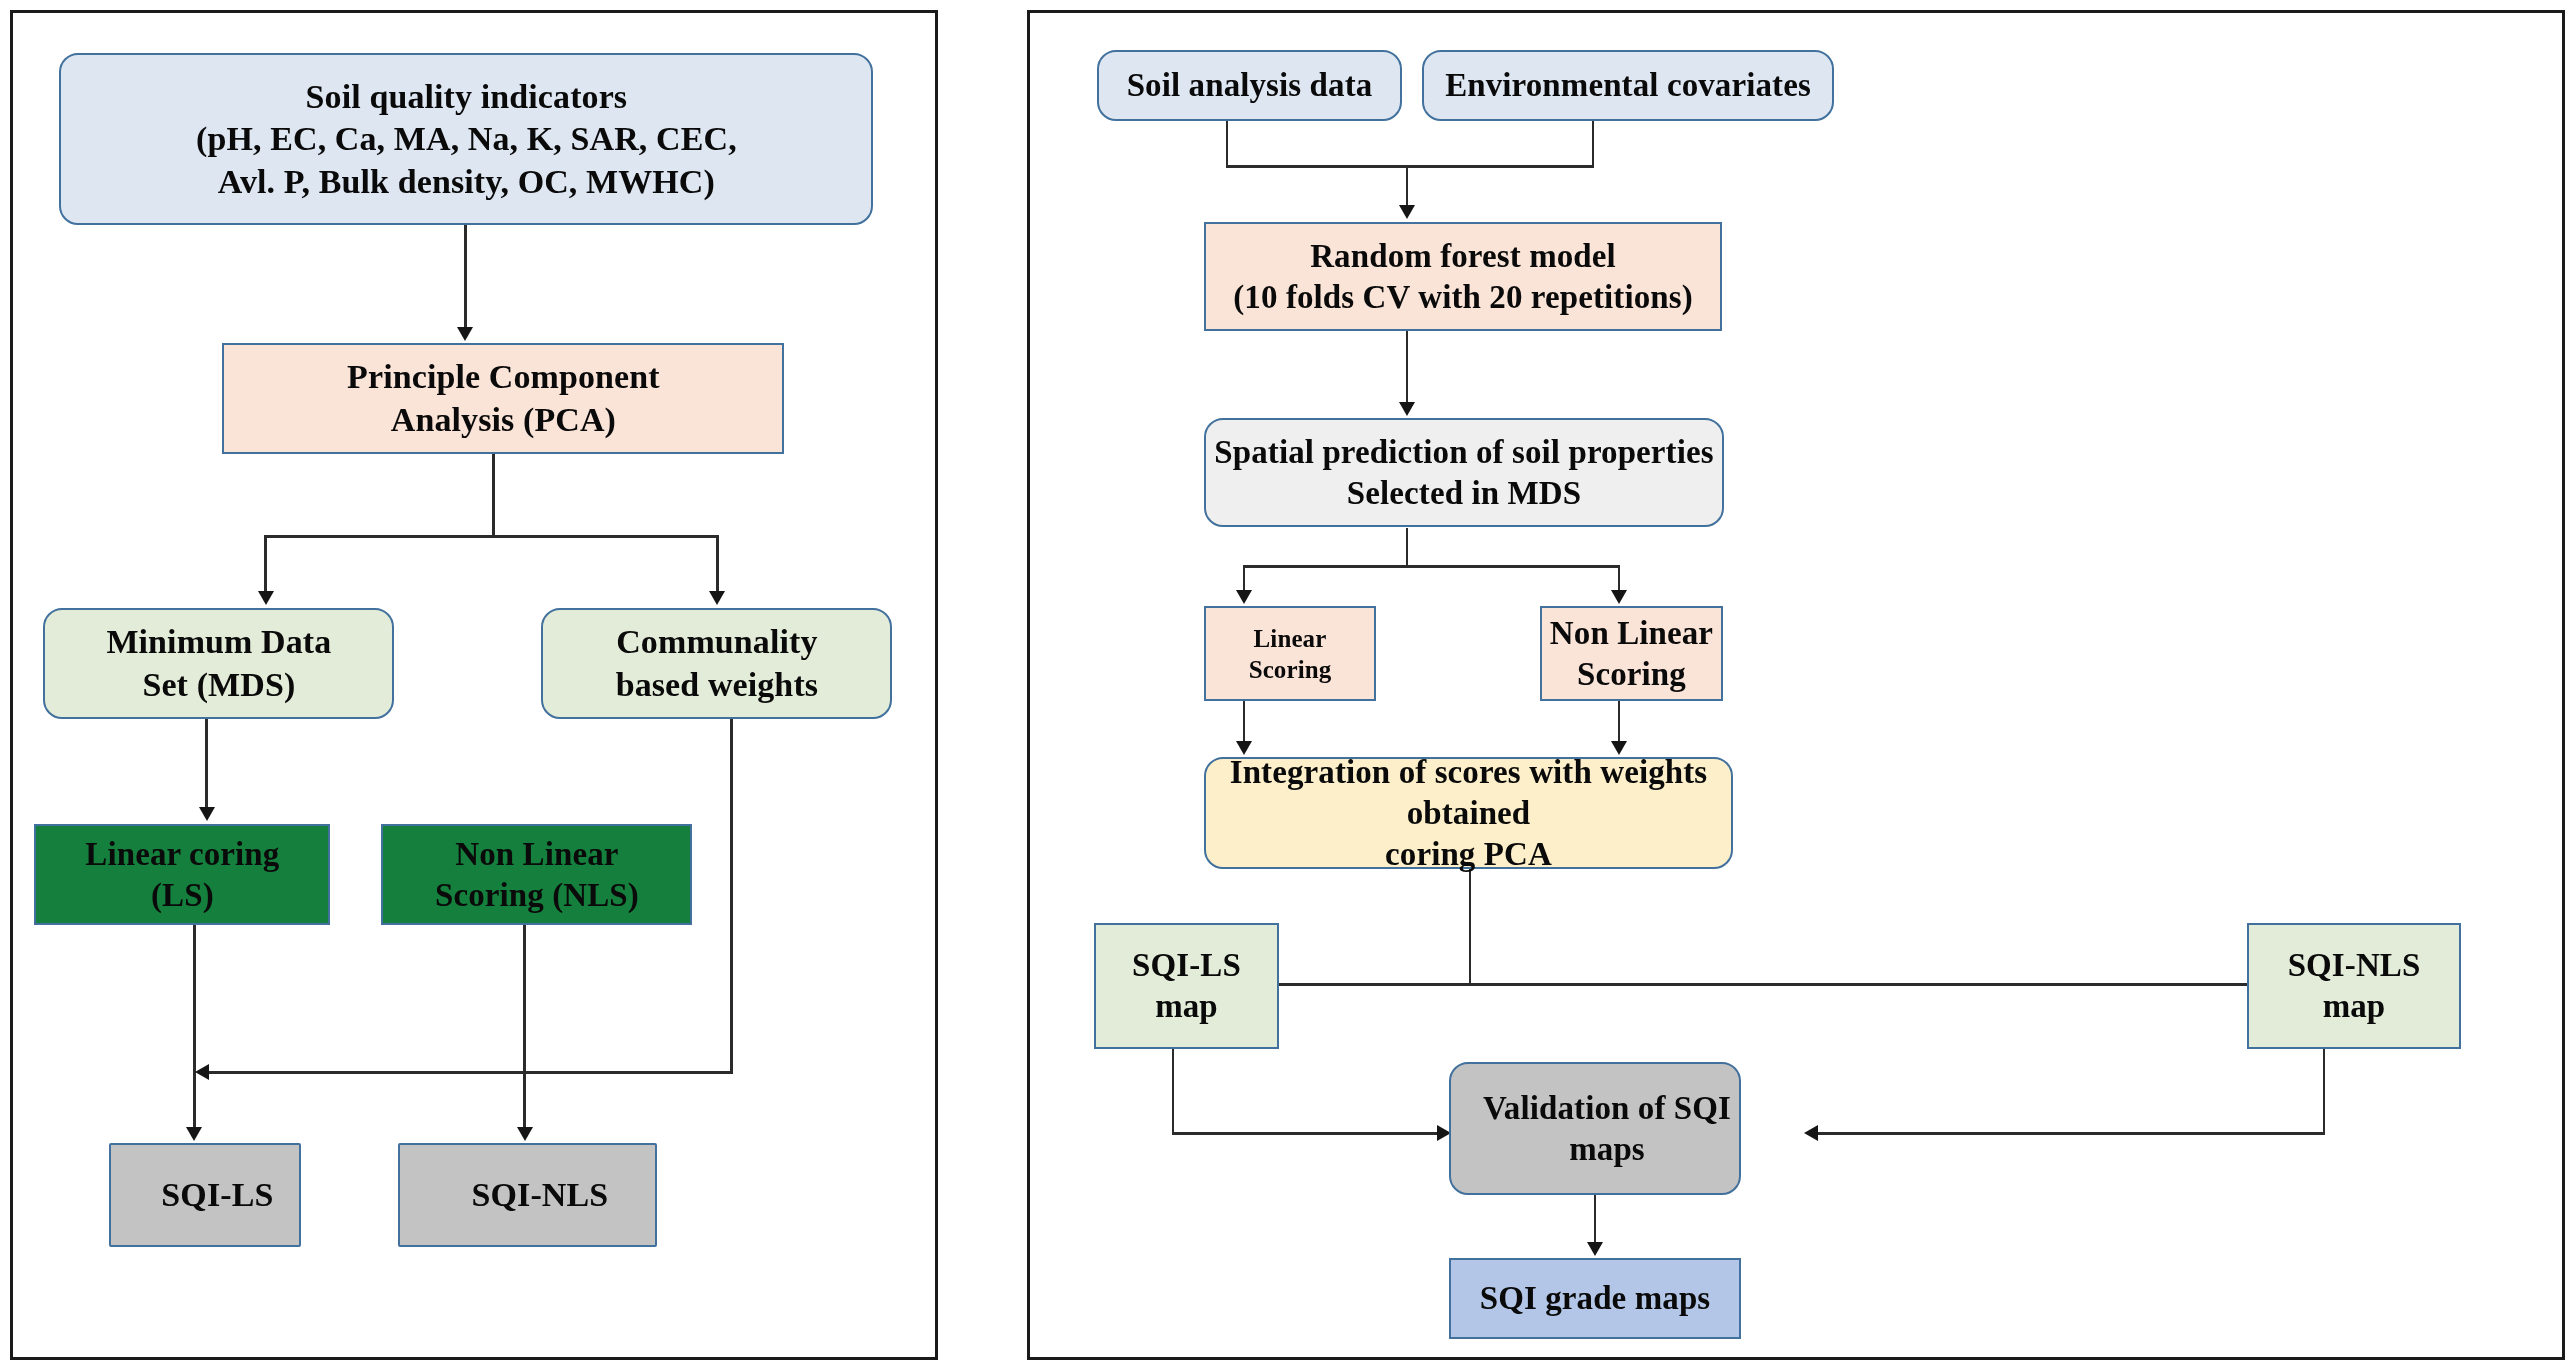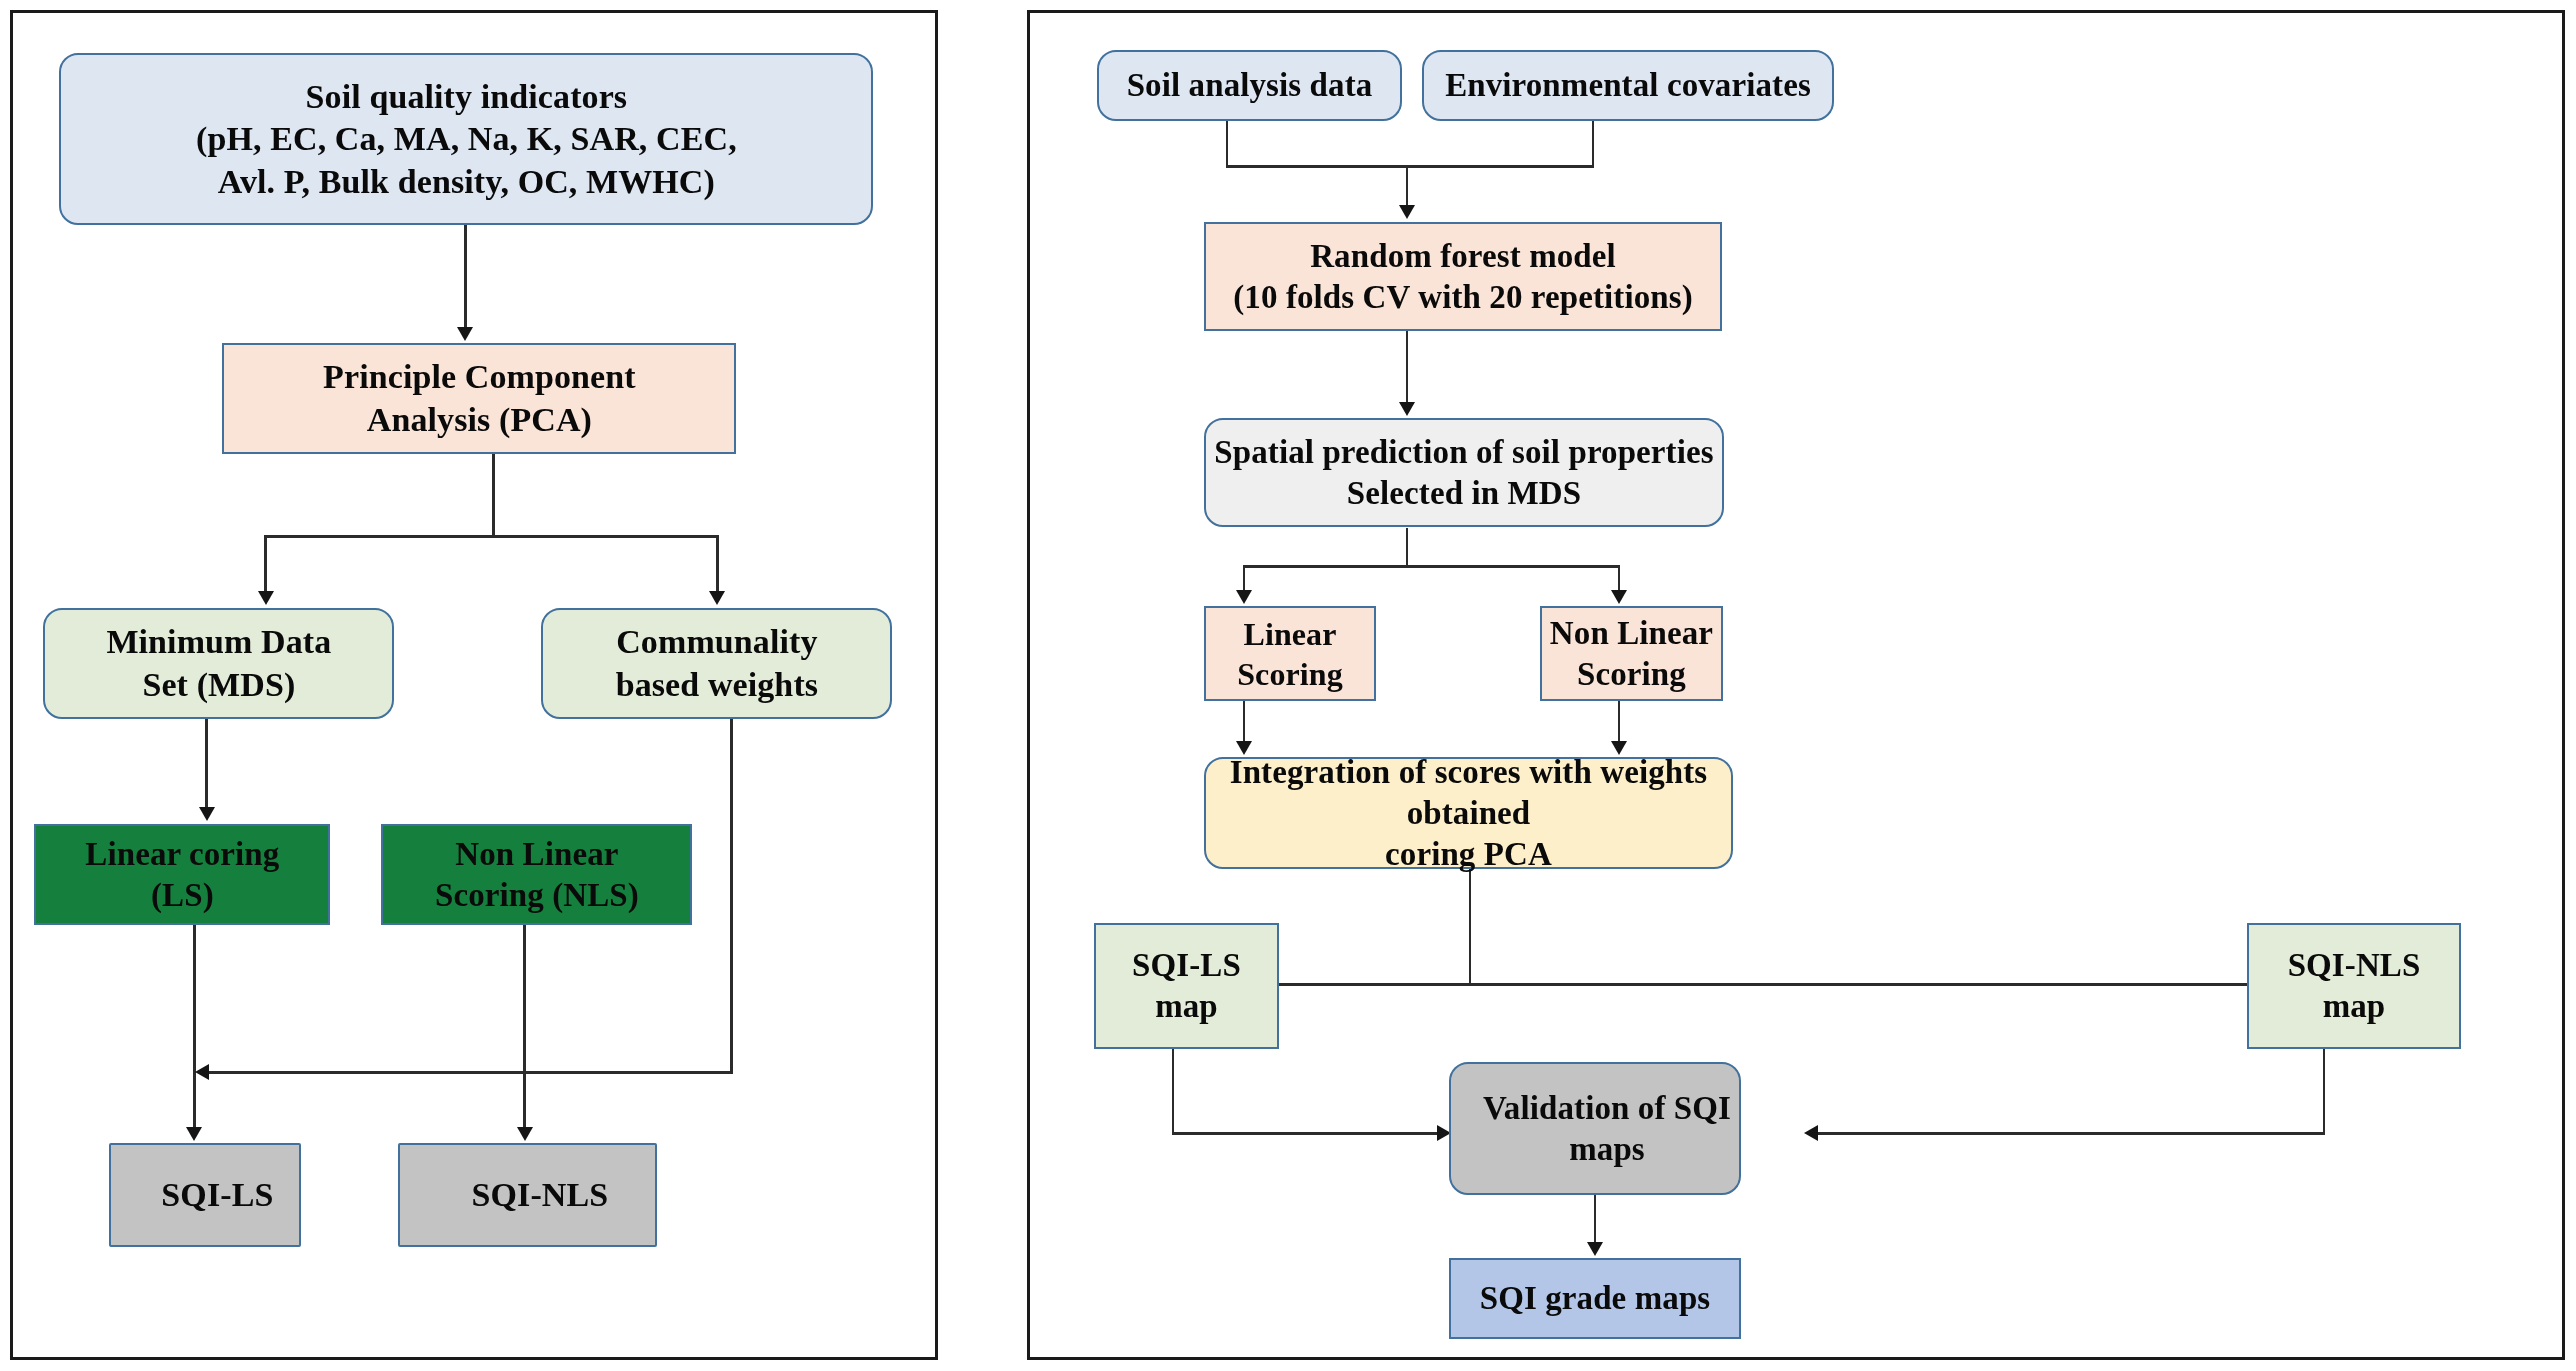--- a/index.html
+++ b/index.html
@@ -97,21 +97,21 @@
       <span class="txt">
         <span>Soil quality indicators</span><br>
         <span>(pH, EC, Ca, MA, Na, K, SAR, CEC,</span><br>
         <span>Avl. P, Bulk density, OC, MWHC)</span>
       </span>
     </div>
 
     <div class="conn v" style="left:451px; top:212px; height:107px;"></div>
     <div class="arrow arrow-down" style="left:444px; top:314px;"></div>
 
-    <div class="node fill-peach" style="left:209px; top:330px; width:514px; height:111px; font-size:34px;">
+    <div class="node fill-peach" style="left:209px; top:330px; width:562px; height:111px; font-size:34px;">
       <span class="txt">
         <span>Principle Component</span><br>
         <span>Analysis (PCA)</span>
       </span>
     </div>
 
     <div class="conn v" style="left:479px; top:441px; height:83px;"></div>
     <div class="conn h" style="left:251px; top:522px; width:453px;"></div>
     <div class="conn v" style="left:251px; top:522px; height:61px;"></div>
     <div class="arrow arrow-down" style="left:245px; top:578px;"></div>
@@ -202,21 +202,21 @@
       </span>
     </div>
 
     <div class="conn v" style="left:376px; top:515px; height:38px;"></div>
     <div class="conn h" style="left:213px; top:552px; width:377px;"></div>
     <div class="conn v" style="left:213px; top:552px; height:30px;"></div>
     <div class="arrow arrow-down" style="left:206px; top:577px;"></div>
     <div class="conn v" style="left:588px; top:552px; height:30px;"></div>
     <div class="arrow arrow-down" style="left:581px; top:577px;"></div>
 
-    <div class="node fill-peach" style="left:174px; top:593px; width:172px; height:95px; font-size:32px;">
+    <div class="node fill-peach" style="left:174px; top:593px; width:172px; height:95px; font-size:25px;">
       <span class="txt">
         <span>Linear</span><br>
         <span>Scoring</span>
       </span>
     </div>
 
     <div class="node fill-peach" style="left:510px; top:593px; width:183px; height:95px; font-size:33px;">
       <span class="txt">
         <span>Non Linear</span><br>
         <span>Scoring</span>

